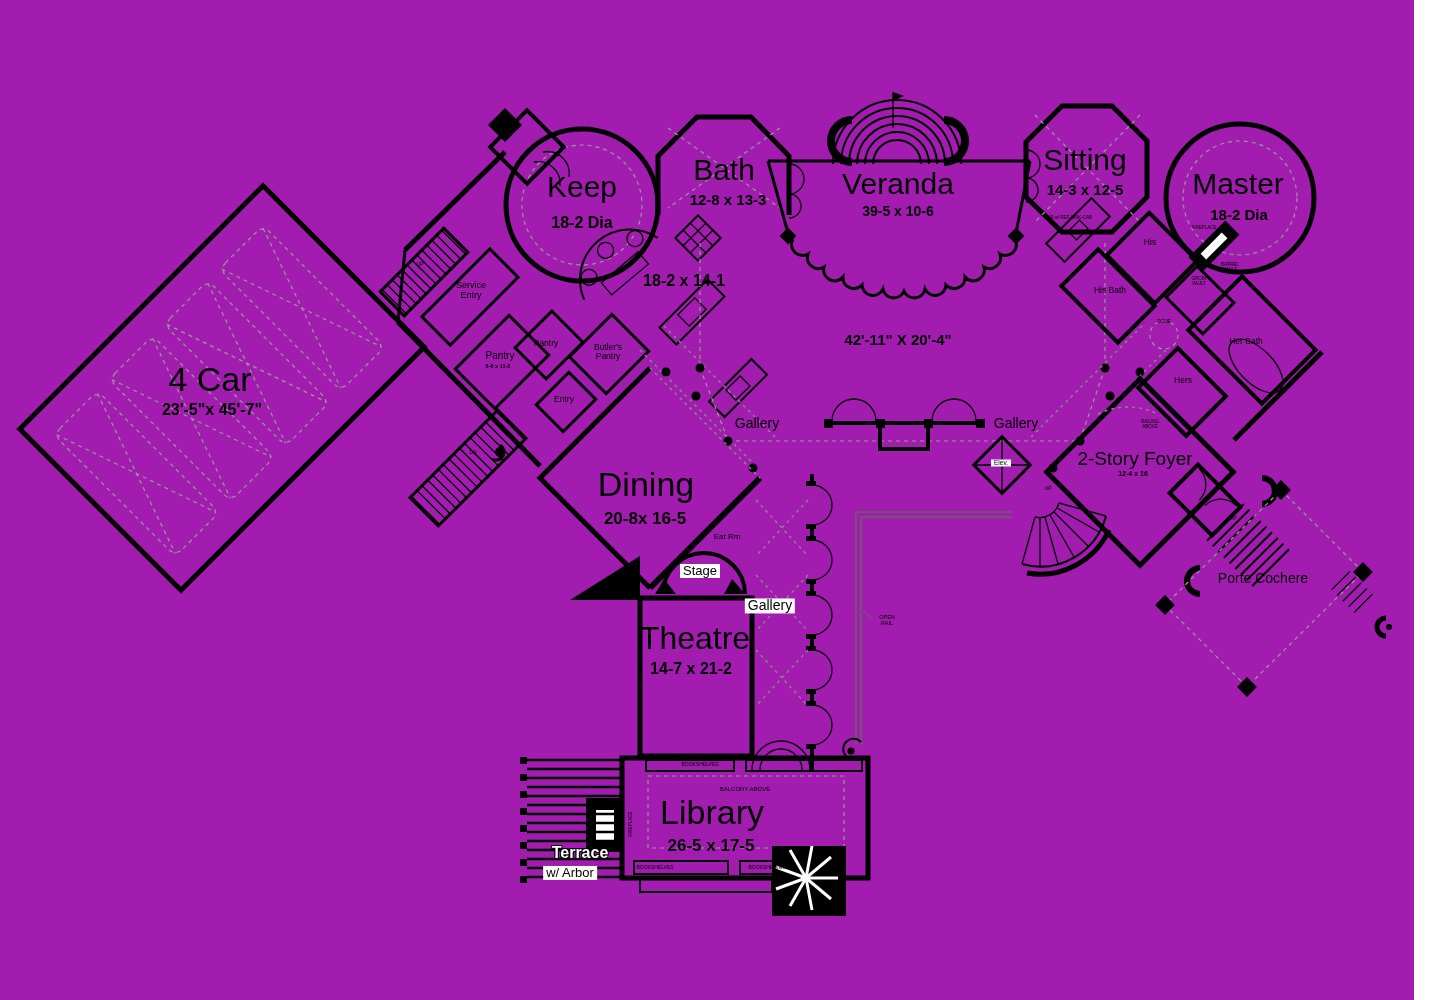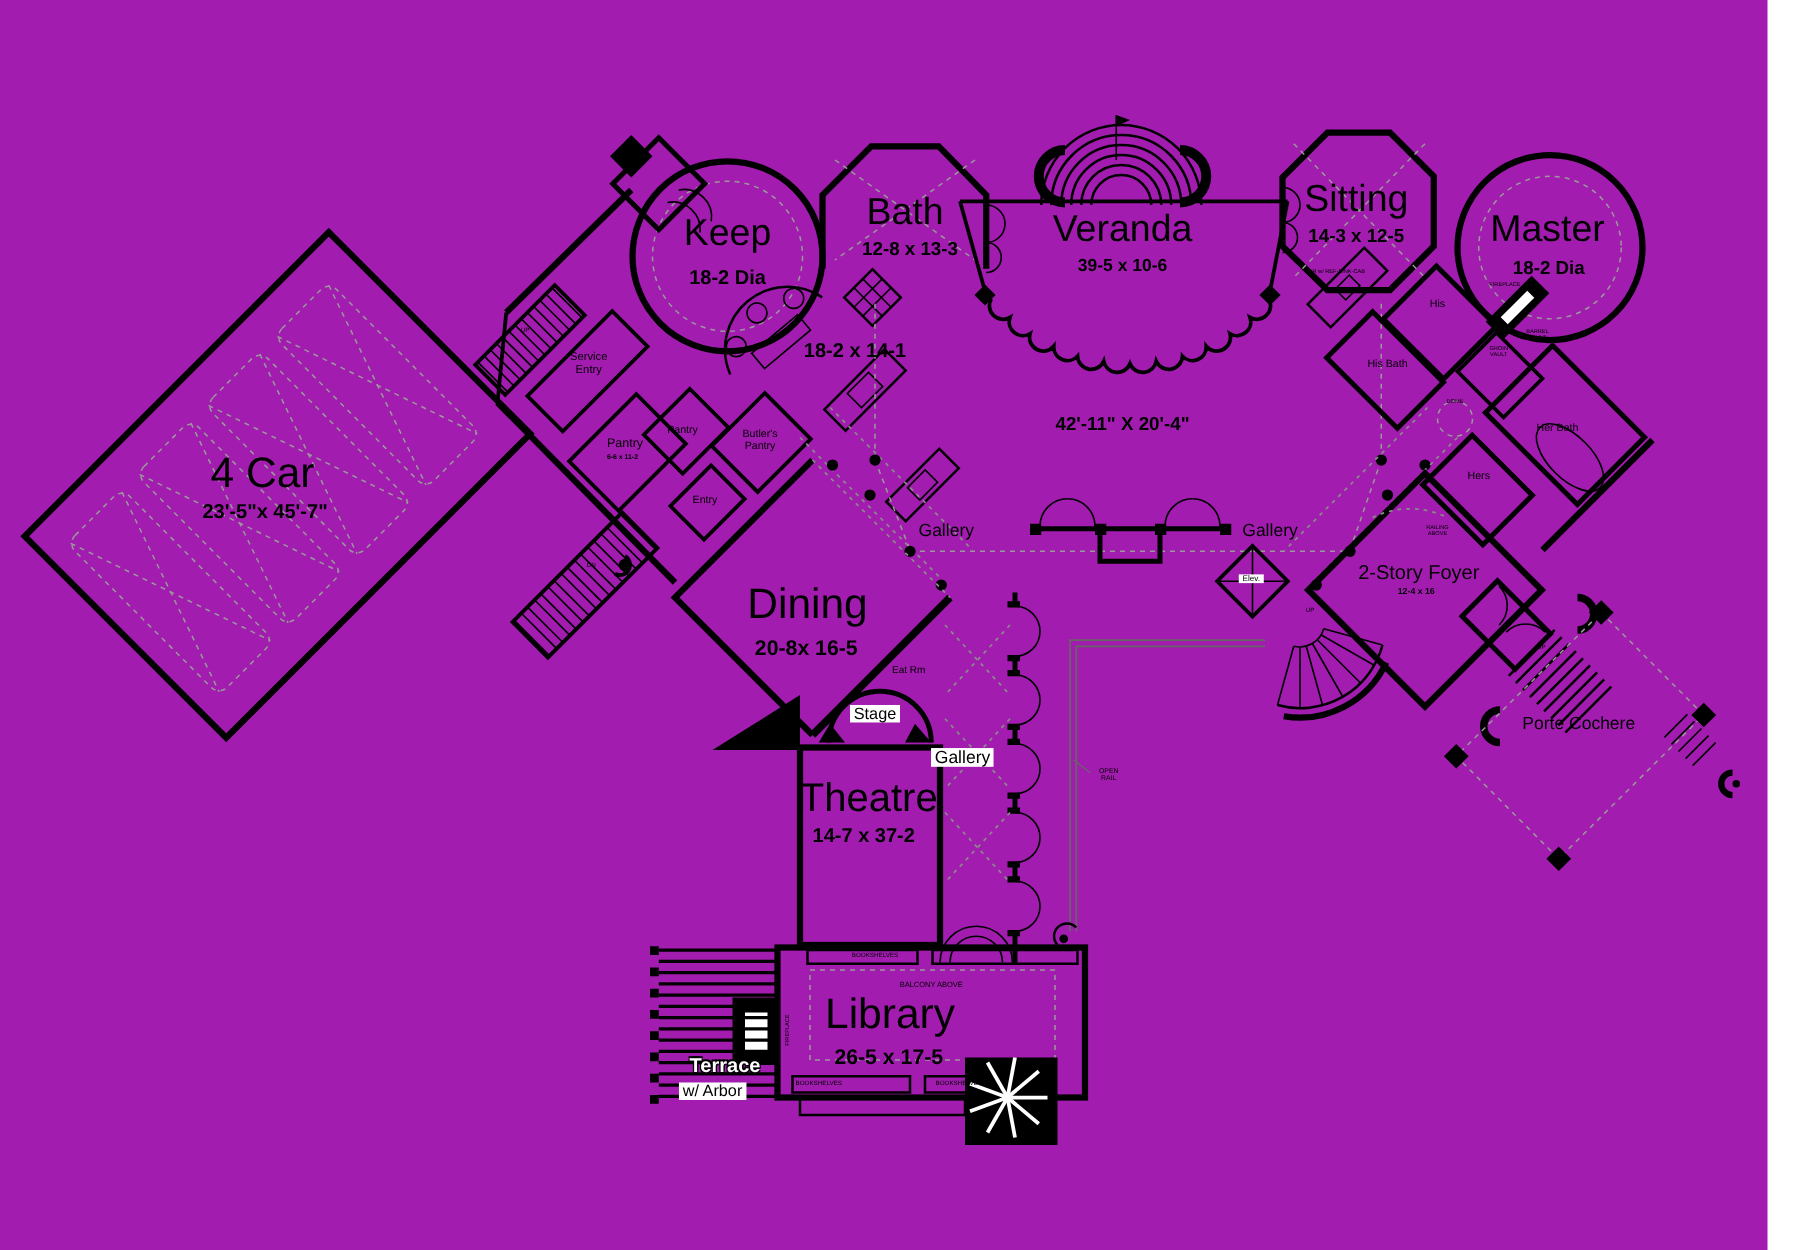--- a/index.html
+++ b/index.html
@@ -467,26 +467,26 @@
 <div class="lbl" style="left:1238px;top:184px;font-size:30px">Master</div>
 <div class="lbl dim" style="left:1239px;top:215px;font-size:15px">18-2 Dia</div>
 
 <div class="lbl" style="left:210px;top:379px;font-size:34px">4 Car</div>
 <div class="lbl dim" style="left:212px;top:410px;font-size:16px">23'-5"x 45'-7"</div>
 
 <div class="lbl" style="left:646px;top:484px;font-size:34px">Dining</div>
 <div class="lbl dim" style="left:645px;top:519px;font-size:17px">20-8x 16-5</div>
 
 <div class="lbl" style="left:695px;top:638px;font-size:32px">Theatre</div>
-<div class="lbl dim" style="left:691px;top:669px;font-size:16px">14-7 x 37-2</div>
+<div class="lbl dim" style="left:691px;top:669px;font-size:16px">14-7 x 21-2</div>
 
 <div class="lbl" style="left:712px;top:812px;font-size:34px">Library</div>
 <div class="lbl dim" style="left:711px;top:846px;font-size:17px">26-5 x 17-5</div>
 
-<div class="lbl" style="left:1135px;top:459px;font-size:16px">2-Story Foyer</div>
+<div class="lbl" style="left:1135px;top:459px;font-size:19px">2-Story Foyer</div>
 <div class="lbl dim" style="left:1133px;top:474px;font-size:7px">12-4 x 16</div>
 
 <div class="lbl" style="left:1263px;top:579px;font-size:14px">Porte Cochere</div>
 
 <div class="lbl" style="left:757px;top:424px;font-size:14px">Gallery</div>
 <div class="lbl" style="left:1016px;top:424px;font-size:14px">Gallery</div>
 <div class="lbl chip" style="left:770px;top:606px;font-size:14px">Gallery</div>
 
 <div class="lbl chip" style="left:700px;top:571px;font-size:13px">Stage</div>
 <div class="lbl" style="left:727px;top:537px;font-size:8px">Eat Rm</div>

